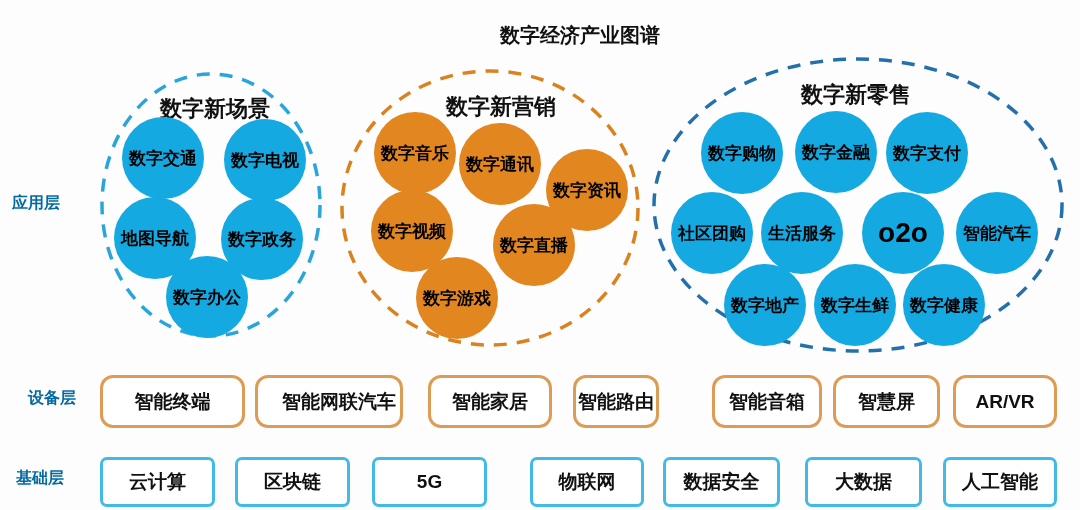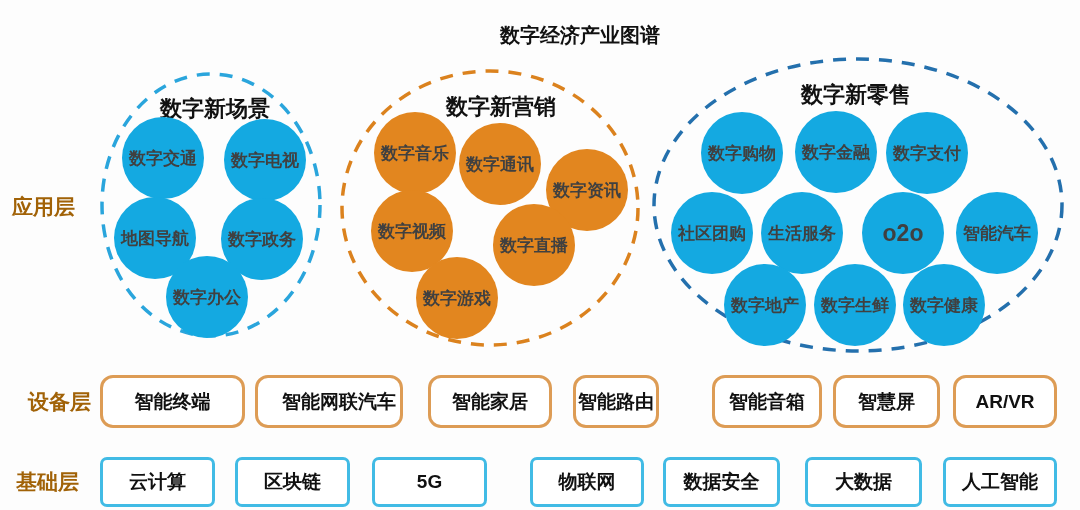--- a/index.html
+++ b/index.html
@@ -14,27 +14,27 @@
     text-align:center;font-size:20px;font-weight:bold;color:#111;margin-top:15px;
   }
   .ellipse-layer{position:absolute;left:0;top:0;pointer-events:none;}
   .group-title{
     position:absolute;width:200px;text-align:center;
     font-size:22px;font-weight:bold;color:#111;
   }
   .bubble{
     position:absolute;width:82px;height:82px;border-radius:50%;
     display:flex;align-items:center;justify-content:center;
-    color:#404040;font-weight:bold;font-size:17px;line-height:1;
+    color:#000000;font-weight:bold;font-size:17px;line-height:1;
     text-align:center;white-space:nowrap;
   }
   .bubble.blue{background:#14a9e1;}
   .bubble.orange{background:#e2861f;}
   .layer-label{
-    position:absolute;font-size:21px;font-weight:bold;color:#a16207;white-space:nowrap;
+    position:absolute;font-size:16px;font-weight:bold;color:#0369a1;white-space:nowrap;
   }
   .pill{
     position:absolute;height:53px;border-radius:13px;border:3px solid;
     display:flex;align-items:center;justify-content:center;
     font-size:19px;font-weight:bold;color:#111;background:#fff;
     box-sizing:border-box;white-space:nowrap;
   }
   .pill.device{border-color:#dd9c55;}
   .pill.base{border-color:#41bbe5;height:50px;border-radius:7px;}
 </style>
@@ -67,21 +67,21 @@
   <div class="bubble orange" style="left:371px;top:190px;">数字视频</div>
   <div class="bubble orange" style="left:493px;top:204px;">数字直播</div>
   <div class="bubble orange" style="left:416px;top:257px;">数字游戏</div>
 
   <div class="group-title" style="left:756px;top:80px;">数字新零售</div>
   <div class="bubble blue" style="left:701px;top:112px;">数字购物</div>
   <div class="bubble blue" style="left:795px;top:111px;">数字金融</div>
   <div class="bubble blue" style="left:886px;top:112px;">数字支付</div>
   <div class="bubble blue" style="left:671px;top:192px;">社区团购</div>
   <div class="bubble blue" style="left:761px;top:192px;">生活服务</div>
-  <div class="bubble blue" style="left:862px;top:192px;font-size:23px;">o2o</div>
+  <div class="bubble blue" style="left:862px;top:192px;font-size:28px;">o2o</div>
   <div class="bubble blue" style="left:956px;top:192px;">智能汽车</div>
   <div class="bubble blue" style="left:724px;top:264px;">数字地产</div>
   <div class="bubble blue" style="left:814px;top:264px;">数字生鲜</div>
   <div class="bubble blue" style="left:903px;top:264px;">数字健康</div>
 
   <div class="layer-label" style="left:28px;top:388px;">设备层</div>
   <div class="pill device" style="left:100px;top:375px;width:145px;">智能终端</div>
   <div class="pill device" style="left:255px;top:375px;width:148px;padding-left:20px;">智能网联汽车</div>
   <div class="pill device" style="left:428px;top:375px;width:124px;">智能家居</div>
   <div class="pill device" style="left:573px;top:375px;width:86px;">智能路由</div>

